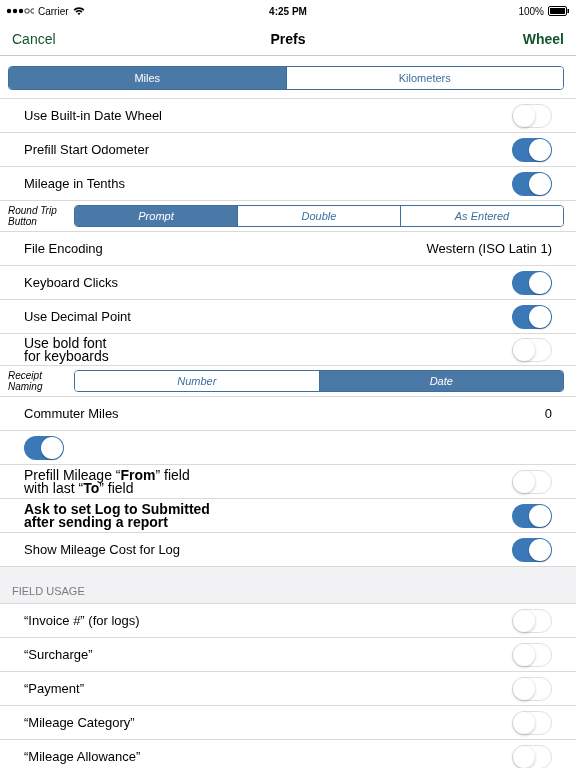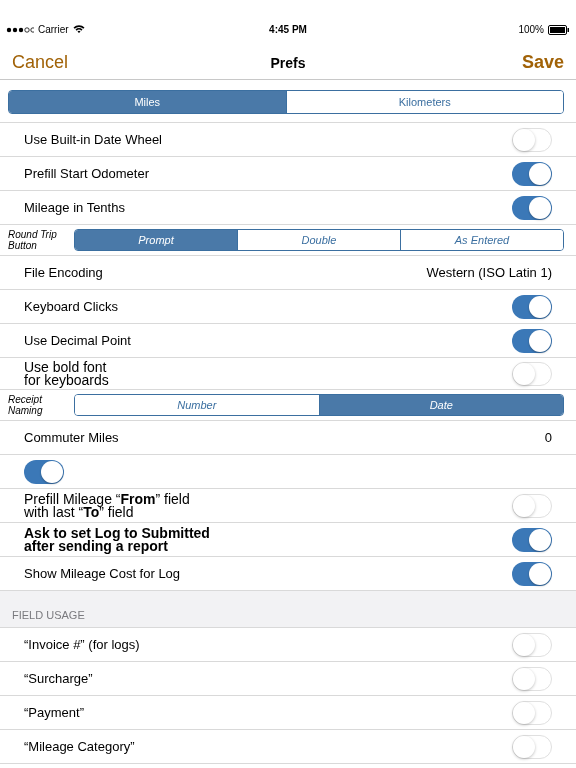--- a/index.html
+++ b/index.html
@@ -1,25 +1,25 @@
 <!DOCTYPE html>
 <html><head>
 <meta charset="utf-8">
 <style>
   * { box-sizing: border-box; margin: 0; padding: 0; }
   html, body { width: 576px; height: 768px; font-family: -apple-system, "Helvetica Neue", Arial, sans-serif; background: #fff; color: #000; font-size: 13px; overflow: hidden; }
-  .status-bar { height: 16px; display: flex; align-items: flex-end; justify-content: space-between; padding: 11px 6px; font-size: 10px; margin-top: 24px; }
+  .status-bar { height: 16px; display: flex; align-items: center; justify-content: space-between; padding: 11px 6px; font-size: 10px; }
   .status-left, .status-right { display: flex; align-items: center; gap: 4px; }
   .status-center { position: absolute; left: 0; right: 0; text-align: center; font-size: 10px; font-weight: 600; pointer-events:none;}
   .dots svg { display:block; }
   .wifi svg { display:block; }
   .battery svg { display:block; }
   .nav-bar { height: 34px; border-bottom: 1px solid #c8c8c8; display: flex; align-items: center; justify-content: space-between; padding: 0 12px; }
   .nav-title { position:absolute; left:0; right:0; text-align:center; font-size: 14px; font-weight: 600; pointer-events:none;}
-  .nav-btn { color: #a16207; font-size: 18px; }
+  .nav-btn { color: #14532d; font-size: 14px; }
   .nav-btn.save { font-weight: 600; }
   .content { height: 718px; overflow-y: hidden; }
 
   .seg-row { padding: 10px 12px 8px 8px; }
   .seg-row.with-label { display:flex; align-items:center; gap:6px; padding: 4px 12px 4px 8px; font-style: italic;}
   .seg-label { font-size: 10px; line-height: 11px; width: 60px; color:#000; }
   .segmented { display:flex; flex:1; border:1px solid #3b6fa0; border-radius:4px; overflow:hidden; height:22px; }
   .segmented.big { height:24px; }
   .segmented .seg { flex:1; text-align:center; font-size:11px; display:flex; align-items:center; justify-content:center; color:#3b6fa0; background:#fff; border-left:1px solid #3b6fa0; }
   .segmented .seg:first-child { border-left:none; }
@@ -54,37 +54,37 @@
           <circle cx="27" cy="3" r="2.2" fill="none" stroke="#000" stroke-width="0.8"></circle>
         </svg>
     </span>
     <span>Carrier</span>
     <span class="wifi">
       <svg width="12" height="9" viewBox="0 0 12 9">
           <path d="M6 8 L4.5 6.5 A2 2 0 0 1 7.5 6.5 Z M2.5 4.5 A5 5 0 0 1 9.5 4.5 L8.3 5.7 A3.3 3.3 0 0 0 3.7 5.7 Z M0.5 2.5 A8 8 0 0 1 11.5 2.5 L10.3 3.7 A6.3 6.3 0 0 0 1.7 3.7 Z" fill="#000"></path>
         </svg>
     </span>
   </div>
-  <div class="status-center">4:45 PM</div>
+  <div class="status-center">4:25 PM</div>
   <div class="status-right">
     <span>100%</span>
     <span class="battery">
       <svg width="22" height="10">
           <rect x="0.5" y="0.5" width="18" height="9" rx="1.5" fill="none" stroke="#000"></rect>
           <rect x="2" y="2" width="15" height="6" fill="#000"></rect>
           <rect x="19.5" y="3" width="1.5" height="4" fill="#000"></rect>
         </svg>
     </span>
   </div>
 </div>
 
 <div class="nav-bar">
   <span class="nav-btn">Cancel</span>
   <span class="nav-title">Prefs</span>
-  <span class="nav-btn save">Save</span>
+  <span class="nav-btn save">Wheel</span>
 </div>
 
 <div class="content">
 
   <div class="seg-row">
     <div class="segmented big">
       <div class="seg sel">Miles</div>
       <div class="seg">Kilometers</div>
     </div>
   </div>

